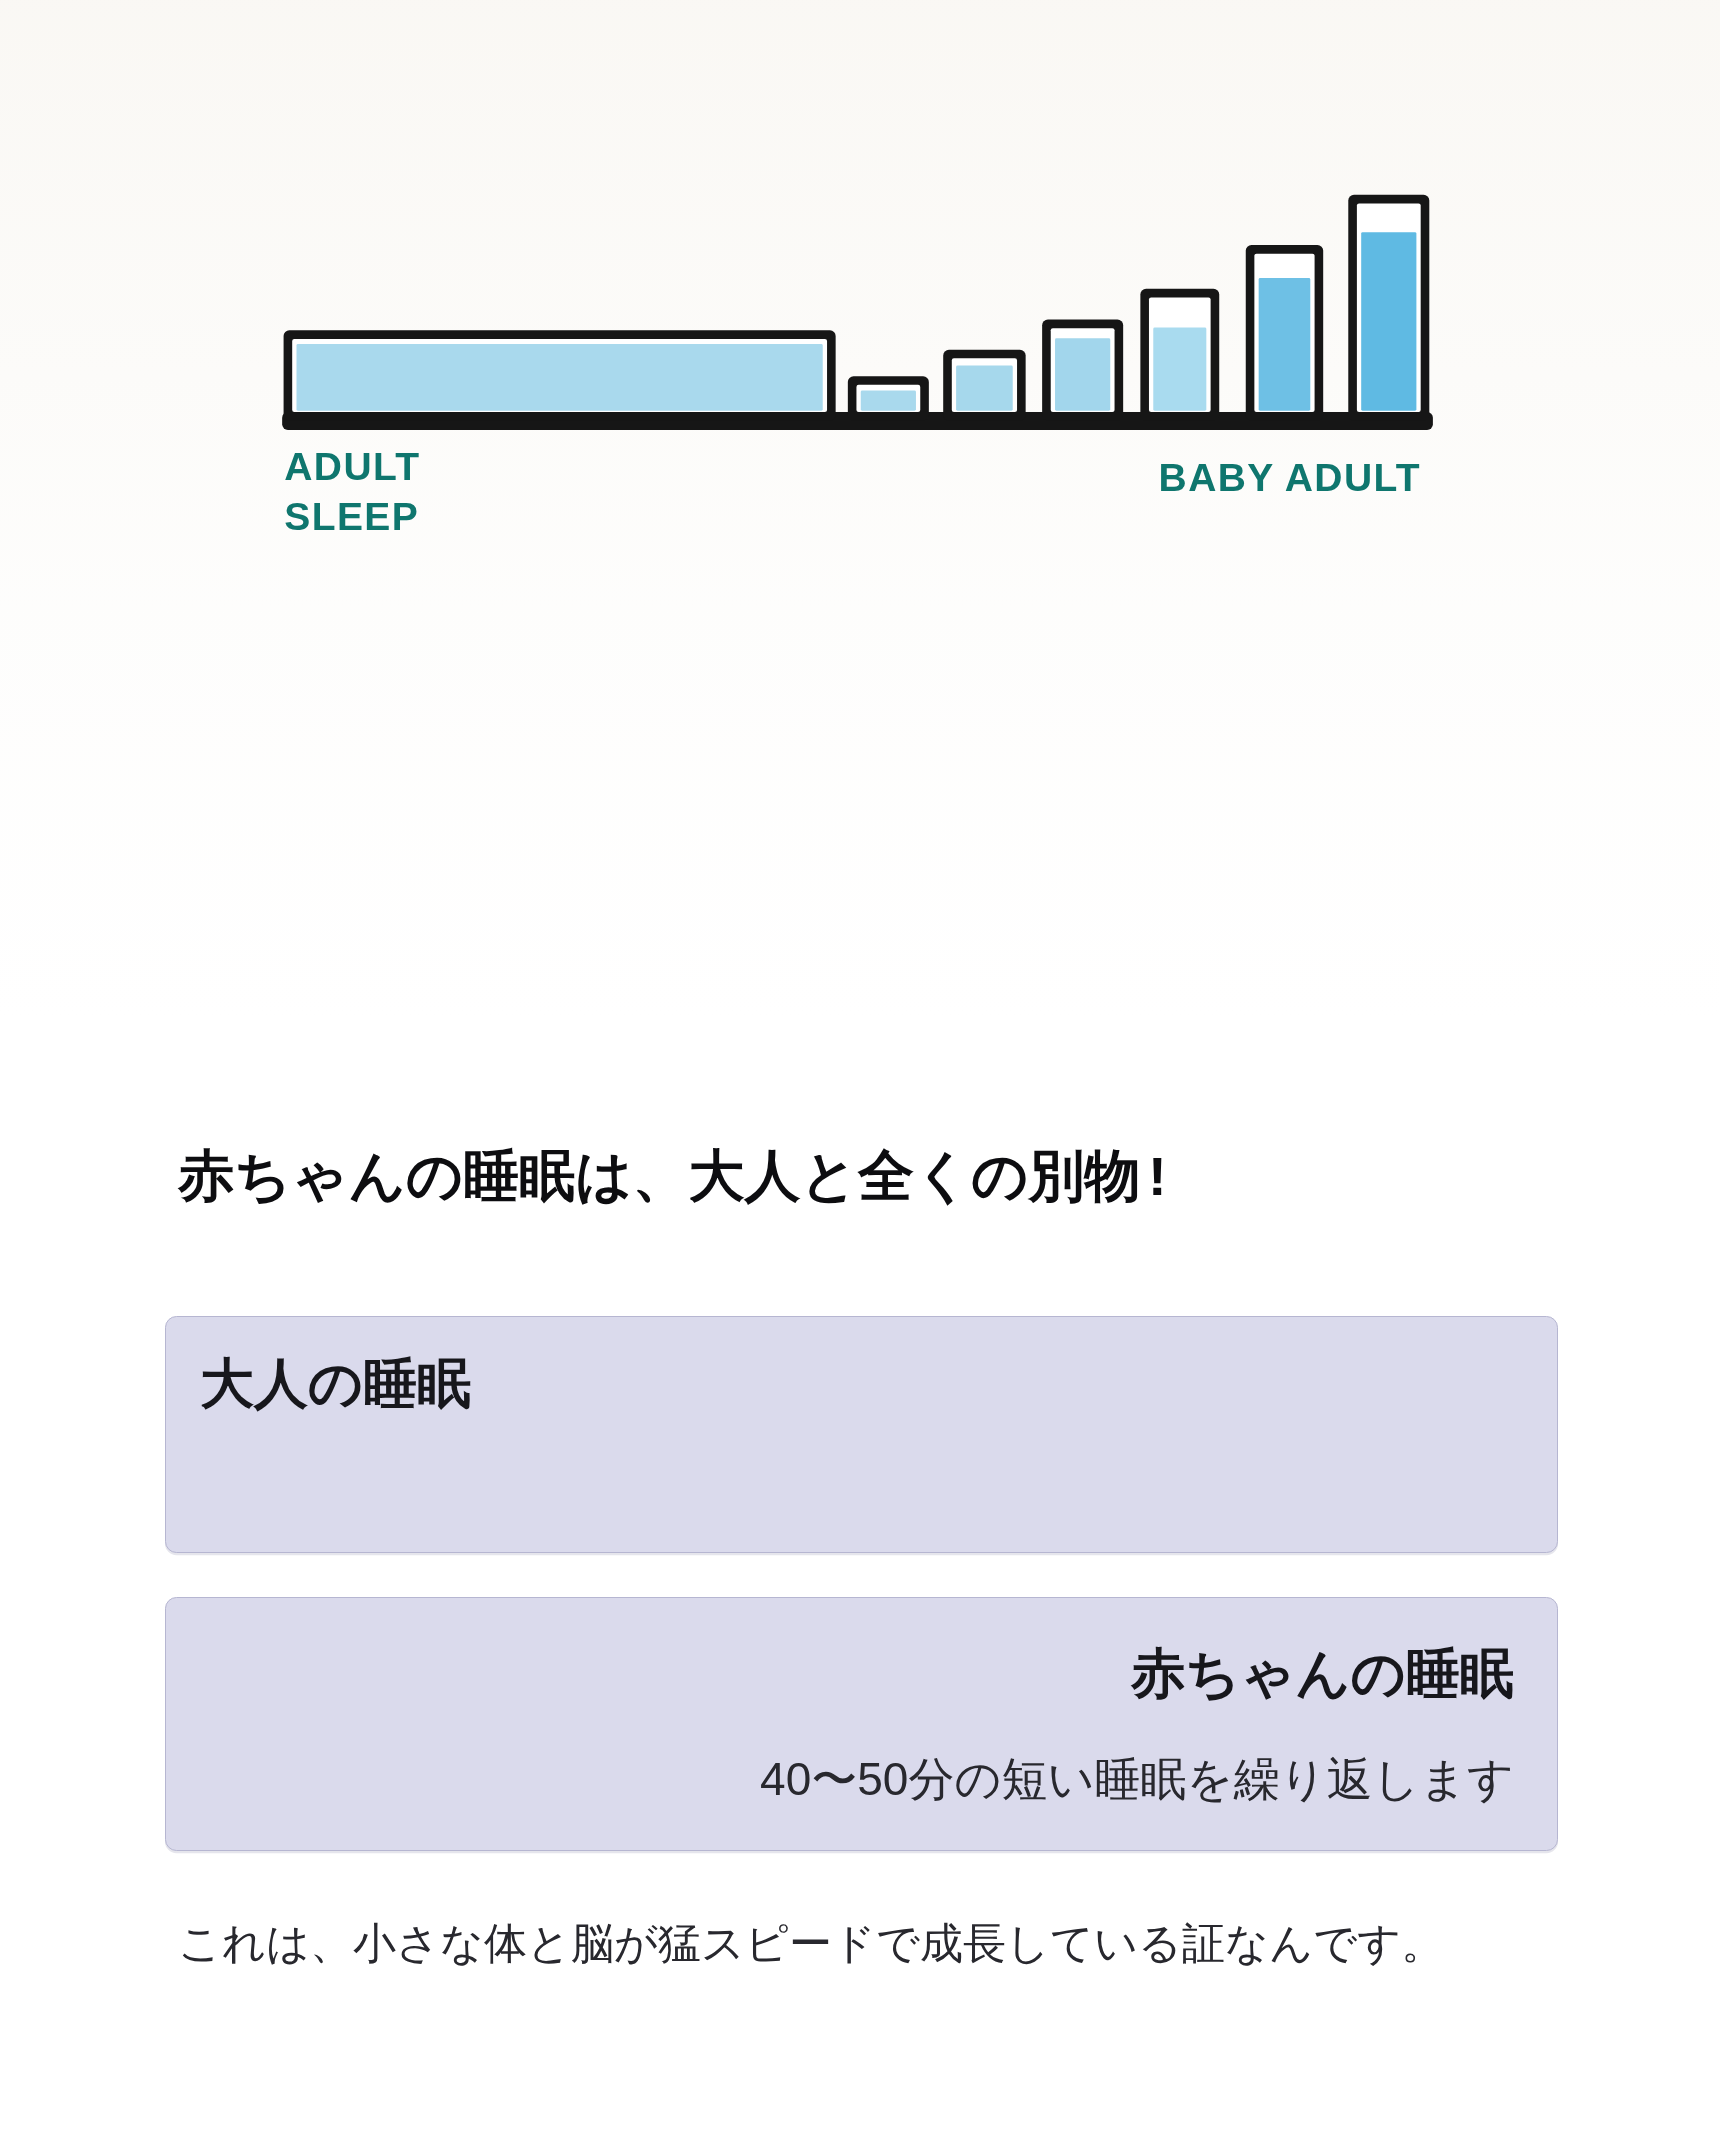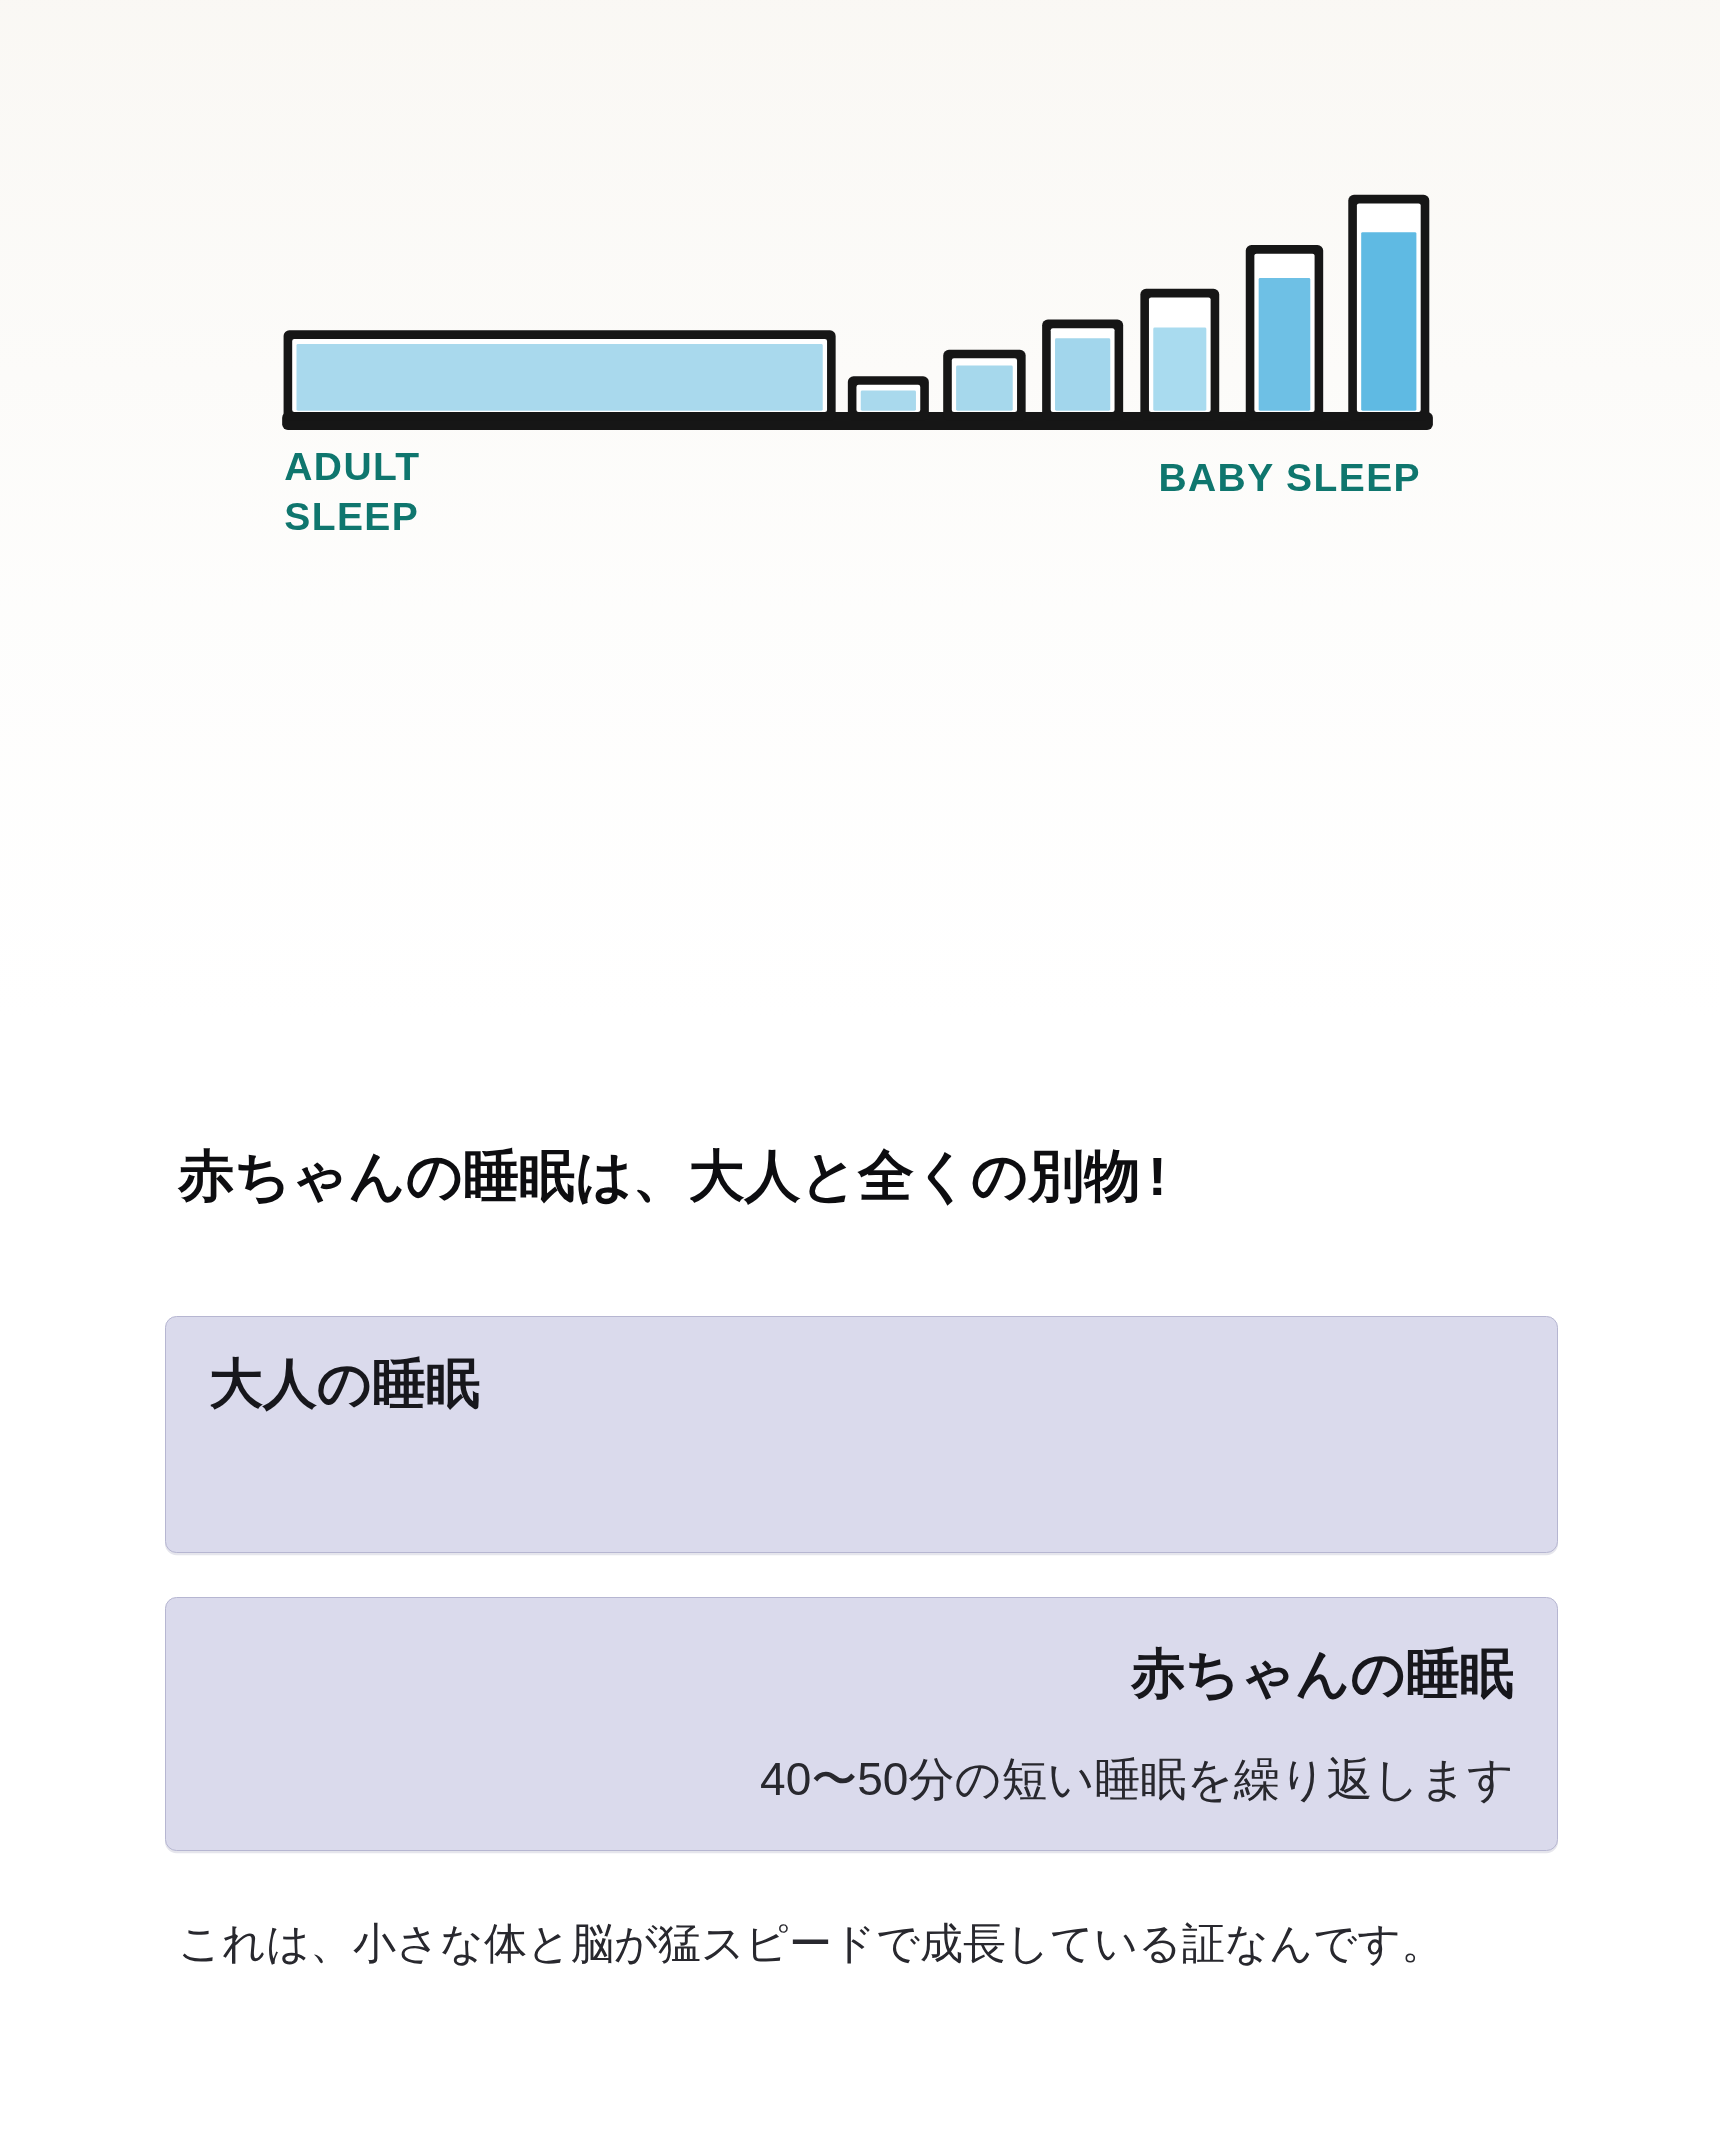--- a/index.html
+++ b/index.html
@@ -46,21 +46,21 @@
     font-family: Liberation Mono, monospace;
   }
   .card {
     position: absolute;
     left: 165px;
     width: 1393px;
     background: #dadaec;
     border: 1.4px solid #b6b6d1;
     border-radius: 11.5px;
     box-shadow: 0 2.2px 0 rgba(150,150,180,0.25);
-    padding: 33px 43px 29px 43px;
+    padding: 33px 43px 29px 34px;
   }
   .card.c1 { top: 1316px; height: 237px; }
   .card.c2 { top: 1597px; height: 254px; padding-top: 42px; text-align: right; }
   .card-title {
     font-size: 54px;
     font-weight: 700;
     color: #17171c;
     line-height: 1.25;
   }
   .card.c1 .card-title { margin-bottom: 37px; }
@@ -106,21 +106,21 @@
       <rect x="1218" y="207" width="74" height="116" fill="#a9dbef" rx="2"></rect>
       <rect x="1347" y="92" width="108" height="245" fill="#161616" rx="8"></rect>
       <rect x="1359" y="104" width="84" height="221" fill="#ffffff" rx="3"></rect>
       <rect x="1365" y="138" width="72" height="185" fill="#6ec0e5" rx="2"></rect>
       <rect x="1490" y="22" width="113" height="315" fill="#161616" rx="8"></rect>
       <rect x="1502" y="34" width="89" height="291" fill="#ffffff" rx="3"></rect>
       <rect x="1508" y="74" width="77" height="249" fill="#5fbae3" rx="2"></rect>
     </svg>
   <div class="bar-label adult">ADULT
 SLEEP</div>
-  <div class="bar-label baby">BABY SLEEP</div>
+  <div class="bar-label baby">BABY ADULT</div>
 </div>
 
 <h1 class="heading">赤ちゃんの睡眠は、大人と全くの別物!</h1>
 
 <div class="card c1">
   <div class="card-title">大人の睡眠</div>
 </div>
 
 <div class="card c2">
   <div class="card-title">赤ちゃんの睡眠</div>

